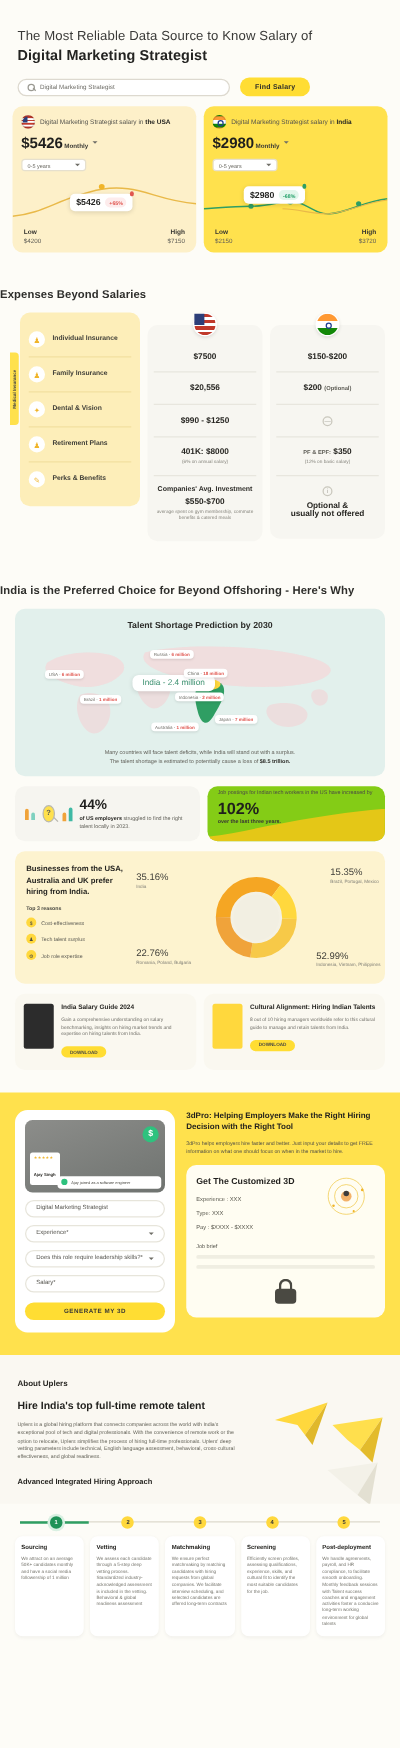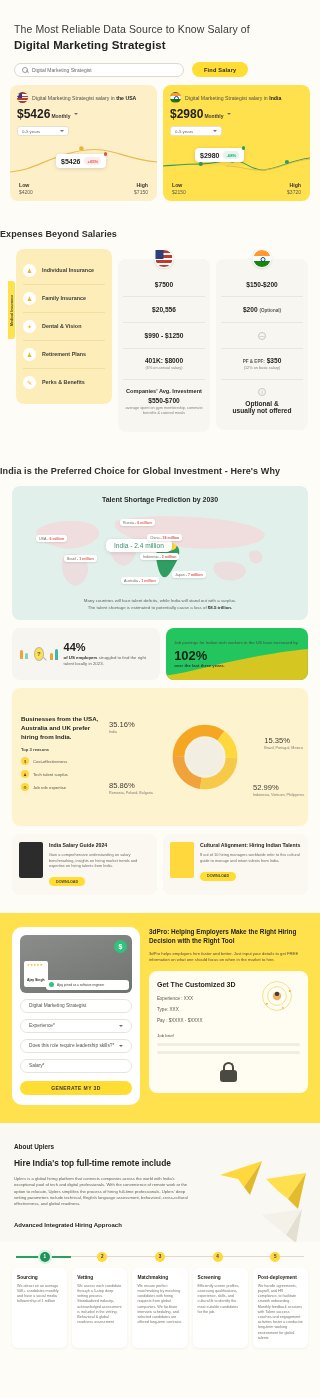--- a/index.html
+++ b/index.html
@@ -102,27 +102,27 @@
 
   .stat-row { display: flex; gap: 6px; padding: 0 12px 8px 12px; }
   .stat-a { flex: 1.05; background: #f6f5f0; border-radius: 8px; padding: 9px 8px; display: flex; align-items: center; gap: 6px; }
   .ppl { display: flex; align-items: flex-end; gap: 1.5px; flex: none; }
   .ppl i { display: block; width: 3px; border-radius: 1.5px 1.5px 0 0; }
   .mag-big { width: 14px; height: 14px; border: 1.4px solid #b9b8b0; border-radius: 50%; background: #ffe14d; display:flex;align-items:center;justify-content:center; font-size: 6px; font-weight:700; color:#5b5a52; position: relative; }
   .mag-big::after { content:""; position:absolute; width:5px;height:1.4px;background:#b9b8b0;transform:rotate(45deg); right:-4px;bottom:1px;}
   .stat-num { font-size: 11px; font-weight: 700; color: #1f1f1d; line-height: 12px; }
   .stat-txt { font-size: 4.3px; color: #63625b; line-height: 6px; margin-top: 2px; }
   .stat-txt b { color: #2b2a26; }
-  .stat-b { flex: 1; background: #22c55e; border-radius: 8px; padding: 12px 8px; position: relative; overflow: hidden; }
+  .stat-b { flex: 1; background: #84cc16; border-radius: 8px; padding: 2px 8px; position: relative; overflow: hidden; }
   .stat-b-top { font-size: 4.3px; color: #4c4b44; line-height: 6px; position: relative; z-index: 2; }
   .stat-b-num { font-size: 13px; font-weight: 700; color: #1f1f1d; position: relative; z-index: 2; margin-top: 2px; }
   .stat-b-bot { font-size: 4.3px; font-weight: 700; color: #3a3933; position: relative; z-index: 2; }
   .stat-b svg { position: absolute; left: 0; bottom: 0; width: 100%; height: 60%; z-index: 1; }
 
-  .pie-card { margin: 0 12px 8px 12px; background: #fdf3cf; border-radius: 8px; padding: 26px 9px; display: flex; gap: 8px; }
+  .pie-card { margin: 0 12px 8px 12px; background: #fdf3cf; border-radius: 8px; padding: 10px 9px; display: flex; gap: 8px; }
   .pie-left { flex: 0 0 82px; }
   .pie-head { font-size: 6.2px; font-weight: 700; color: #262521; line-height: 9px; }
   .pie-sub { font-size: 4.2px; font-weight: 700; color: #4b4a43; margin-top: 6px; }
   .pie-reason { display: flex; align-items: center; gap: 4px; margin-top: 5px; }
   .pie-rd { width: 8px; height: 8px; border-radius: 50%; background: #ffd83d; flex: none; display:flex;align-items:center;justify-content:center;font-size:4px;color:#4a4942;}
   .pie-rt { font-size: 4.2px; color: #585750; }
   .pie-right { flex: 1; position: relative; height: 86px; }
   .pie-right svg { position: absolute; left: 50%; top: 50%; transform: translate(-50%,-50%); }
   .pie-lab { position: absolute; }
   .pie-pct { font-size: 7.6px; font-weight: 500; color: #3e3d38; }
@@ -344,21 +344,21 @@
         <span class="exp-sub">(12% on basic salary)</span>
       </div>
       <div class="exp-cell">
         <span class="dash-ic">i</span>
         <span class="exp-val" style="margin-top:4px;white-space:pre-line">Optional &amp;
 usually not offered</span>
       </div>
     </div>
   </section>
 
-  <h2 class="sec-title">India is the Preferred Choice for Global Investment - Here's Why</h2>
+  <h2 class="sec-title">India is the Preferred Choice for Beyond Offshoring - Here's Why</h2>
   <section class="off-card">
     <div class="off-title">Talent Shortage Prediction by 2030</div>
     <div class="map-area">
       <svg viewBox="0 0 280 86" preserveAspectRatio="xMidYMid meet">
         <g fill="#ecdede">
           <path d="M18,22 C30,14 52,12 68,16 C76,18 82,24 78,30 C70,40 52,44 38,40 C24,36 12,30 18,22 Z"></path>
           <path d="M44,48 C54,44 66,48 68,58 C70,70 60,82 52,78 C44,74 38,58 44,48 Z"></path>
           <path d="M96,14 C120,8 160,8 196,12 C226,16 248,22 244,30 C238,40 200,44 160,40 C120,36 88,26 96,14 Z"></path>
           <path d="M92,34 C102,30 114,32 116,40 C118,50 108,62 100,58 C92,54 86,40 92,34 Z"></path>
           <path d="M196,56 C210,52 226,56 226,64 C226,72 212,76 202,72 C194,68 190,60 196,56 Z"></path>
@@ -435,30 +435,30 @@
         <circle cx="21" cy="21" r="15.9" fill="transparent" stroke="#f5a623" stroke-width="7" stroke-dasharray="35.16 64.84" stroke-dashoffset="25" transform="rotate(-90 21 21)"></circle>
         <circle cx="21" cy="21" r="15.9" fill="transparent" stroke="#ffd83d" stroke-width="7" stroke-dasharray="15.35 84.65" stroke-dashoffset="-10.16" transform="rotate(-90 21 21)"></circle>
         <circle cx="21" cy="21" r="15.9" fill="transparent" stroke="#f7c948" stroke-width="7" stroke-dasharray="26.73 73.27" stroke-dashoffset="-25.51" transform="rotate(-90 21 21)"></circle>
         <circle cx="21" cy="21" r="15.9" fill="transparent" stroke="#f0a33a" stroke-width="7" stroke-dasharray="22.76 77.24" stroke-dashoffset="-52.24" transform="rotate(-90 21 21)"></circle>
         <circle cx="21" cy="21" r="11" fill="#f2efe2"></circle>
       </svg>
       <div class="pie-lab" style="left:-2px;top:6px">
         <div class="pie-pct">35.16%</div>
         <div class="pie-cap">India</div>
       </div>
-      <div class="pie-lab" style="right:-4px;top:22px;text-align:left">
+      <div class="pie-lab" style="right:-4px;top:2px;text-align:left">
         <div class="pie-pct">15.35%</div>
         <div class="pie-cap">Brazil, Portugal, Mexico</div>
       </div>
       <div class="pie-lab" style="right:-6px;bottom:2px;text-align:left;width:52px">
         <div class="pie-pct">52.99%</div>
         <div class="pie-cap">Indonesia, Vietnam, Philippines</div>
       </div>
       <div class="pie-lab" style="left:-2px;bottom:4px;width:54px">
-        <div class="pie-pct">85.86%</div>
+        <div class="pie-pct">22.76%</div>
         <div class="pie-cap">Romania, Poland, Bulgaria</div>
       </div>
     </div>
   </section>
 
   <section class="dl-row">
     <div class="dl-card">
       <div class="dl-thumb dl-t-dark"></div>
       <div>
         <div class="dl-title">India Salary Guide 2024</div>
@@ -537,21 +537,21 @@
   <section class="about">
     <svg class="planes" viewBox="0 0 96 86">
       <path d="M4,18 L46,4 L28,30 L22,22 Z" fill="#ffd83d"></path>
       <path d="M28,30 L46,4 L34,38 Z" fill="#e0b82b"></path>
       <path d="M50,22 L90,16 L72,42 L62,34 Z" fill="#ffdf4d"></path>
       <path d="M72,42 L90,16 L82,52 Z" fill="#e3bb2c"></path>
       <path d="M46,58 L86,52 L70,78 L60,70 Z" fill="#f3f1e8"></path>
       <path d="M70,78 L86,52 L80,86 Z" fill="#e3e0d2"></path>
     </svg>
     <div class="about-kicker">About Uplers</div>
-    <div class="about-h">Hire India's top full-time remote include</div>
+    <div class="about-h">Hire India's top full-time remote talent</div>
     <div class="about-p">Uplers is a global hiring platform that connects companies across the world with India's exceptional pool of tech and digital professionals. With the convenience of remote work or the option to relocate, Uplers simplifies the process of hiring full-time professionals. Uplers' deep vetting parameters include technical, English language assessment, behavioral, cross-cultural effectiveness, and global readiness.</div>
     <div class="about-sub">Advanced Integrated Hiring Approach</div>
   </section>
 
   <section class="steps">
     <div class="track">
       <span class="track-line"></span>
       <span class="track-done"></span>
       <span class="node active" style="left:10%">1</span>
       <span class="node" style="left:30%">2</span>

